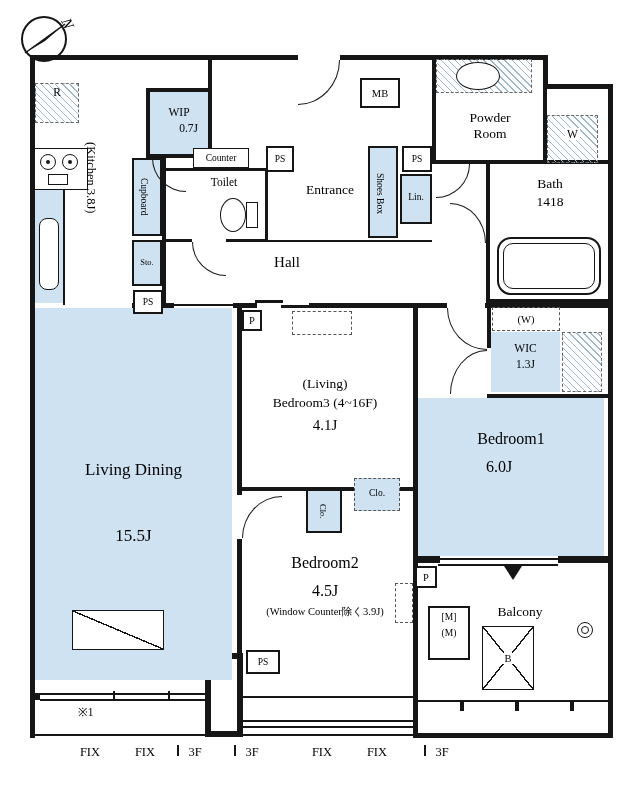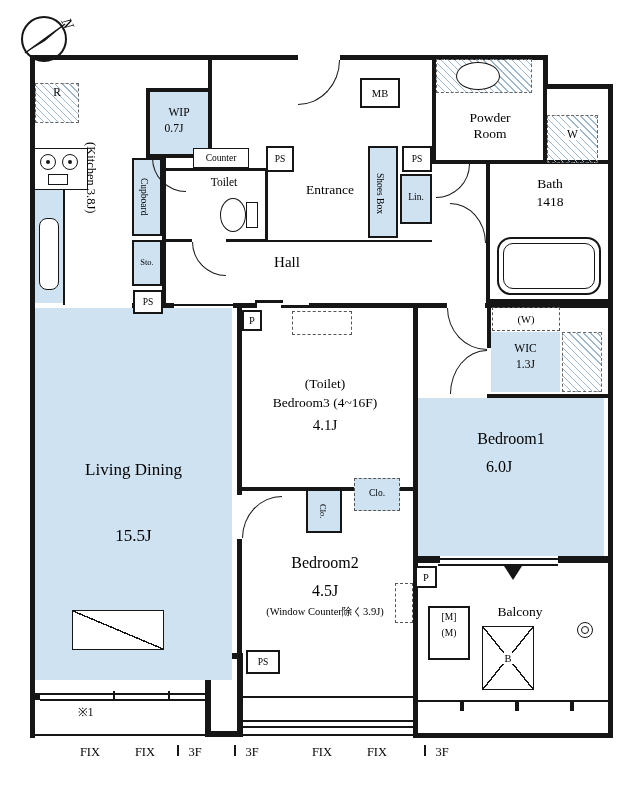--- a/index.html
+++ b/index.html
@@ -205,36 +205,36 @@
   <div class="arc arc-bl" style="left:152px;top:158px;width:34px;height:34px;"></div>
   <div class="arc arc-br" style="left:436px;top:164px;width:34px;height:34px;"></div>
   <div class="arc arc-tr" style="left:450px;top:203px;width:36px;height:40px;"></div>
   <div class="arc arc-bl" style="left:447px;top:308px;width:40px;height:42px;"></div>
   <div class="arc arc-tl" style="left:450px;top:350px;width:37px;height:44px;"></div>
   <div class="arc arc-tl" style="left:242px;top:496px;width:40px;height:42px;"></div>
 
   <div class="lbl f12 v" style="left:84px;top:142px;height:135px;">(Kitchen 3.8J)</div>
   <div class="lbl f11 c" style="left:35px;top:86px;width:44px;">R</div>
   <div class="lbl f11 c" style="left:150px;top:106px;width:58px;">WIP</div>
-  <div class="lbl f11 c" style="left:150px;top:122px;width:48px;">0.7J</div>
+  <div class="lbl f11 c" style="left:150px;top:122px;width:48px;text-align:right;">0.7J</div>
   <div class="lbl f11 c" style="left:186px;top:176px;width:76px;">Toilet</div>
   <div class="lbl f13 c" style="left:283px;top:182px;width:94px;">Entrance</div>
   <div class="lbl f9 v c" style="left:374px;top:152px;height:82px;">Shoes Box</div>
   <div class="lbl f9 c" style="left:400px;top:192px;width:32px;">Lin.</div>
   <div class="lbl f13 c wrap" style="left:458px;top:110px;width:64px;">Powder Room</div>
   <div class="lbl f11 c" style="left:547px;top:128px;width:51px;">
     <span class="chip">W</span></div>
   <div class="lbl f13 c" style="left:498px;top:176px;width:104px;">Bath</div>
   <div class="lbl f13 c" style="left:498px;top:194px;width:104px;">1418</div>
   <div class="lbl f14 c" style="left:257px;top:254px;width:60px;">Hall</div>
   <div class="lbl f9 v c" style="left:138px;top:162px;height:70px;">Cupboard</div>
   <div class="lbl f8 c" style="left:132px;top:258px;width:30px;">Sto.</div>
   <div class="lbl f11 c" style="left:491px;top:342px;width:69px;">WIC</div>
   <div class="lbl f11 c" style="left:491px;top:358px;width:69px;">1.3J</div>
-  <div class="lbl f13 c" style="left:245px;top:376px;width:160px;">(Toilet)</div>
+  <div class="lbl f13 c" style="left:245px;top:376px;width:160px;">(Living)</div>
   <div class="lbl f13 c" style="left:245px;top:395px;width:160px;">Bedroom3 (4~16F)</div>
   <div class="lbl f14 c" style="left:245px;top:417px;width:160px;">4.1J</div>
   <div class="lbl f15 c" style="left:418px;top:430px;width:186px;">Bedroom1</div>
   <div class="lbl f15 c" style="left:418px;top:458px;width:162px;">6.0J</div>
   <div class="lbl f16 c" style="left:35px;top:460px;width:197px;">Living Dining</div>
   <div class="lbl f16 c" style="left:35px;top:526px;width:197px;">15.5J</div>
   <div class="lbl f15 c" style="left:237px;top:554px;width:176px;">Bedroom2</div>
   <div class="lbl f15 c" style="left:237px;top:582px;width:176px;">4.5J</div>
   <div class="lbl f10 c" style="left:237px;top:606px;width:176px;">(Window Counter除く3.9J)</div>
   <div class="lbl f8 v c" style="left:317px;top:493px;height:36px;">Clo.</div>

